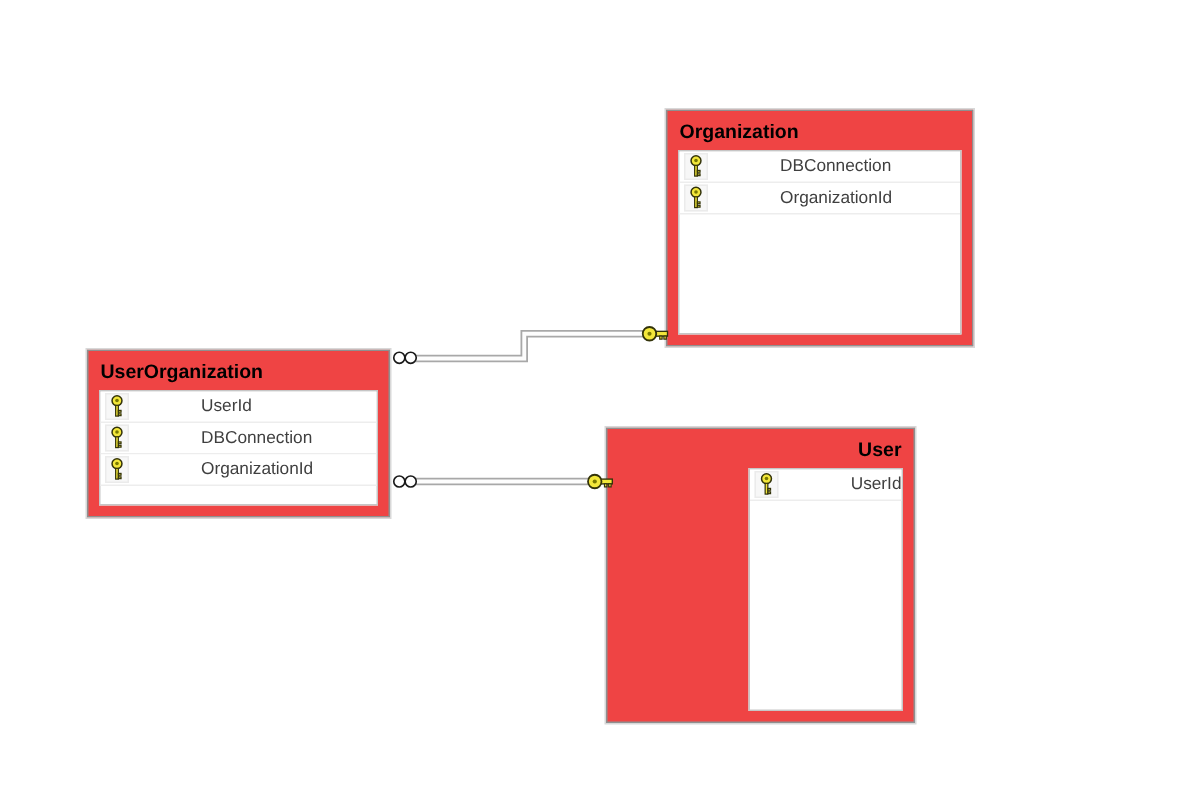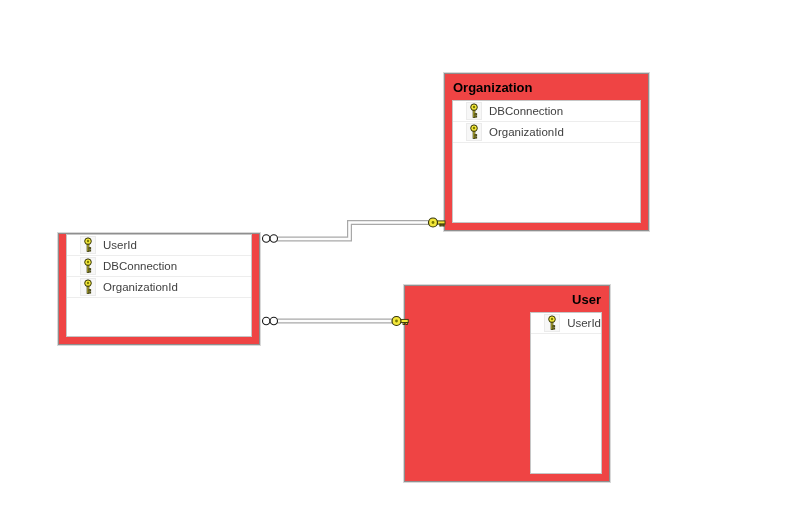--- a/index.html
+++ b/index.html
@@ -36,23 +36,24 @@
     flex: 1;
     margin: 0 7px 7px 7px;
     border: 1px solid #c6c6c6;
     background: #ffffff;
     overflow: hidden;
   }
   .field-row {
     display: flex;
     align-items: center;
     height: 20px;
-    padding-left: 13px;
+    padding-left: 3px;
     border-bottom: 1px solid #ededed;
     background: #ffffff;
+    gap: 41px;
   }
   .key-cell {
     width: 14px;
     height: 16px;
     display: flex;
     align-items: center;
     justify-content: center;
     background: #f7f7f7;
     border: 1px solid #ebebeb;
     margin-right: 7px;
@@ -104,20 +105,21 @@
             <rect x="5.9" y="10.6" width="1.8" height="1.2" fill="#f3e73a" stroke="#33330a" stroke-width="0.8"></rect>
             <rect x="5.9" y="12.9" width="1.8" height="1.2" fill="#f3e73a" stroke="#33330a" stroke-width="0.8"></rect>
           </svg>
         </span>
         <span class="field-name">OrganizationId</span>
       </div>
     </div>
   </div>
 
   <div class="db-table" id="tbl-userorganization">
+    <div class="db-table-title">UserOrganization</div>
     <div class="db-table-body">
       <div class="field-row">
         <span class="key-cell">
           <svg width="10" height="16" viewBox="0 0 10 16">
             <circle cx="5" cy="4.2" r="3.3" fill="#f3e73a" stroke="#33330a" stroke-width="1"></circle>
             <circle cx="5" cy="4" r="1.2" fill="#7a7a00"></circle>
             <rect x="4.1" y="7.2" width="1.8" height="7.2" fill="#f3e73a" stroke="#33330a" stroke-width="0.8"></rect>
             <rect x="5.9" y="10.6" width="1.8" height="1.2" fill="#f3e73a" stroke="#33330a" stroke-width="0.8"></rect>
             <rect x="5.9" y="12.9" width="1.8" height="1.2" fill="#f3e73a" stroke="#33330a" stroke-width="0.8"></rect>
           </svg>

